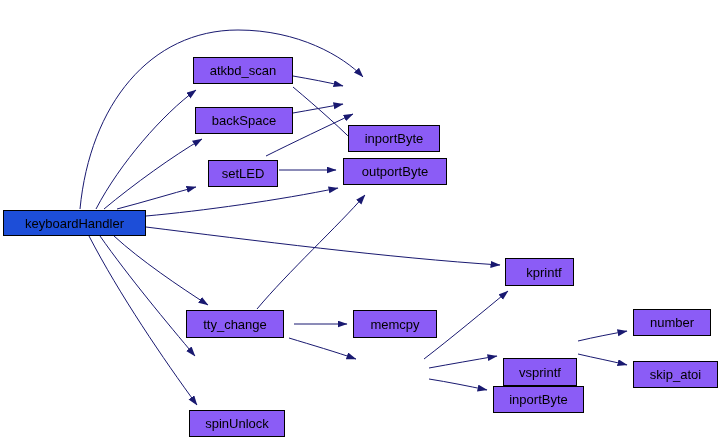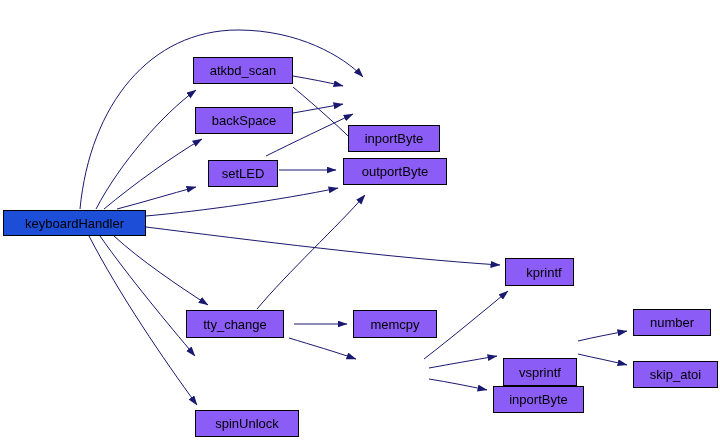--- a/index.html
+++ b/index.html
@@ -64,17 +64,17 @@
   <div class="node" style="left:193px;top:57px;width:100px;height:27px;">atkbd_scan</div>
   <div class="node" style="left:195px;top:107px;width:98px;height:27px;">backSpace</div>
   <div class="node" style="left:208px;top:160px;width:70px;height:27px;">setLED</div>
   <div class="node" style="left:348px;top:81px;width:92px;height:27px;margin-top:44px;">inportByte</div>
   <div class="node" style="left:343px;top:158px;width:104px;height:27px;">outportByte</div>
   <div class="node" style="left:505px;top:258px;width:69px;height:28px;padding-left:9px;">kprintf</div>
   <div class="node" style="left:186px;top:310px;width:98px;height:28px;">tty_change</div>
   <div class="node" style="left:353px;top:310px;width:84px;height:28px;">memcpy</div>
   <div class="node" style="left:503px;top:334px;width:74px;height:28px;margin-top:24px;">vsprintf</div>
   <div class="node" style="left:493px;top:386px;width:91px;height:27px;">inportByte</div>
-  <div class="node" style="left:195px;top:410px;width:104px;height:27px;">spinUnlock</div>
+  <div class="node" style="left:189px;top:410px;width:96px;height:27px;">spinUnlock</div>
   <div class="node" style="left:633px;top:309px;width:78px;height:27px;">number</div>
   <div class="node" style="left:633px;top:361px;width:85px;height:27px;">skip_atoi</div>
 
 </div>
 
 </body></html>

